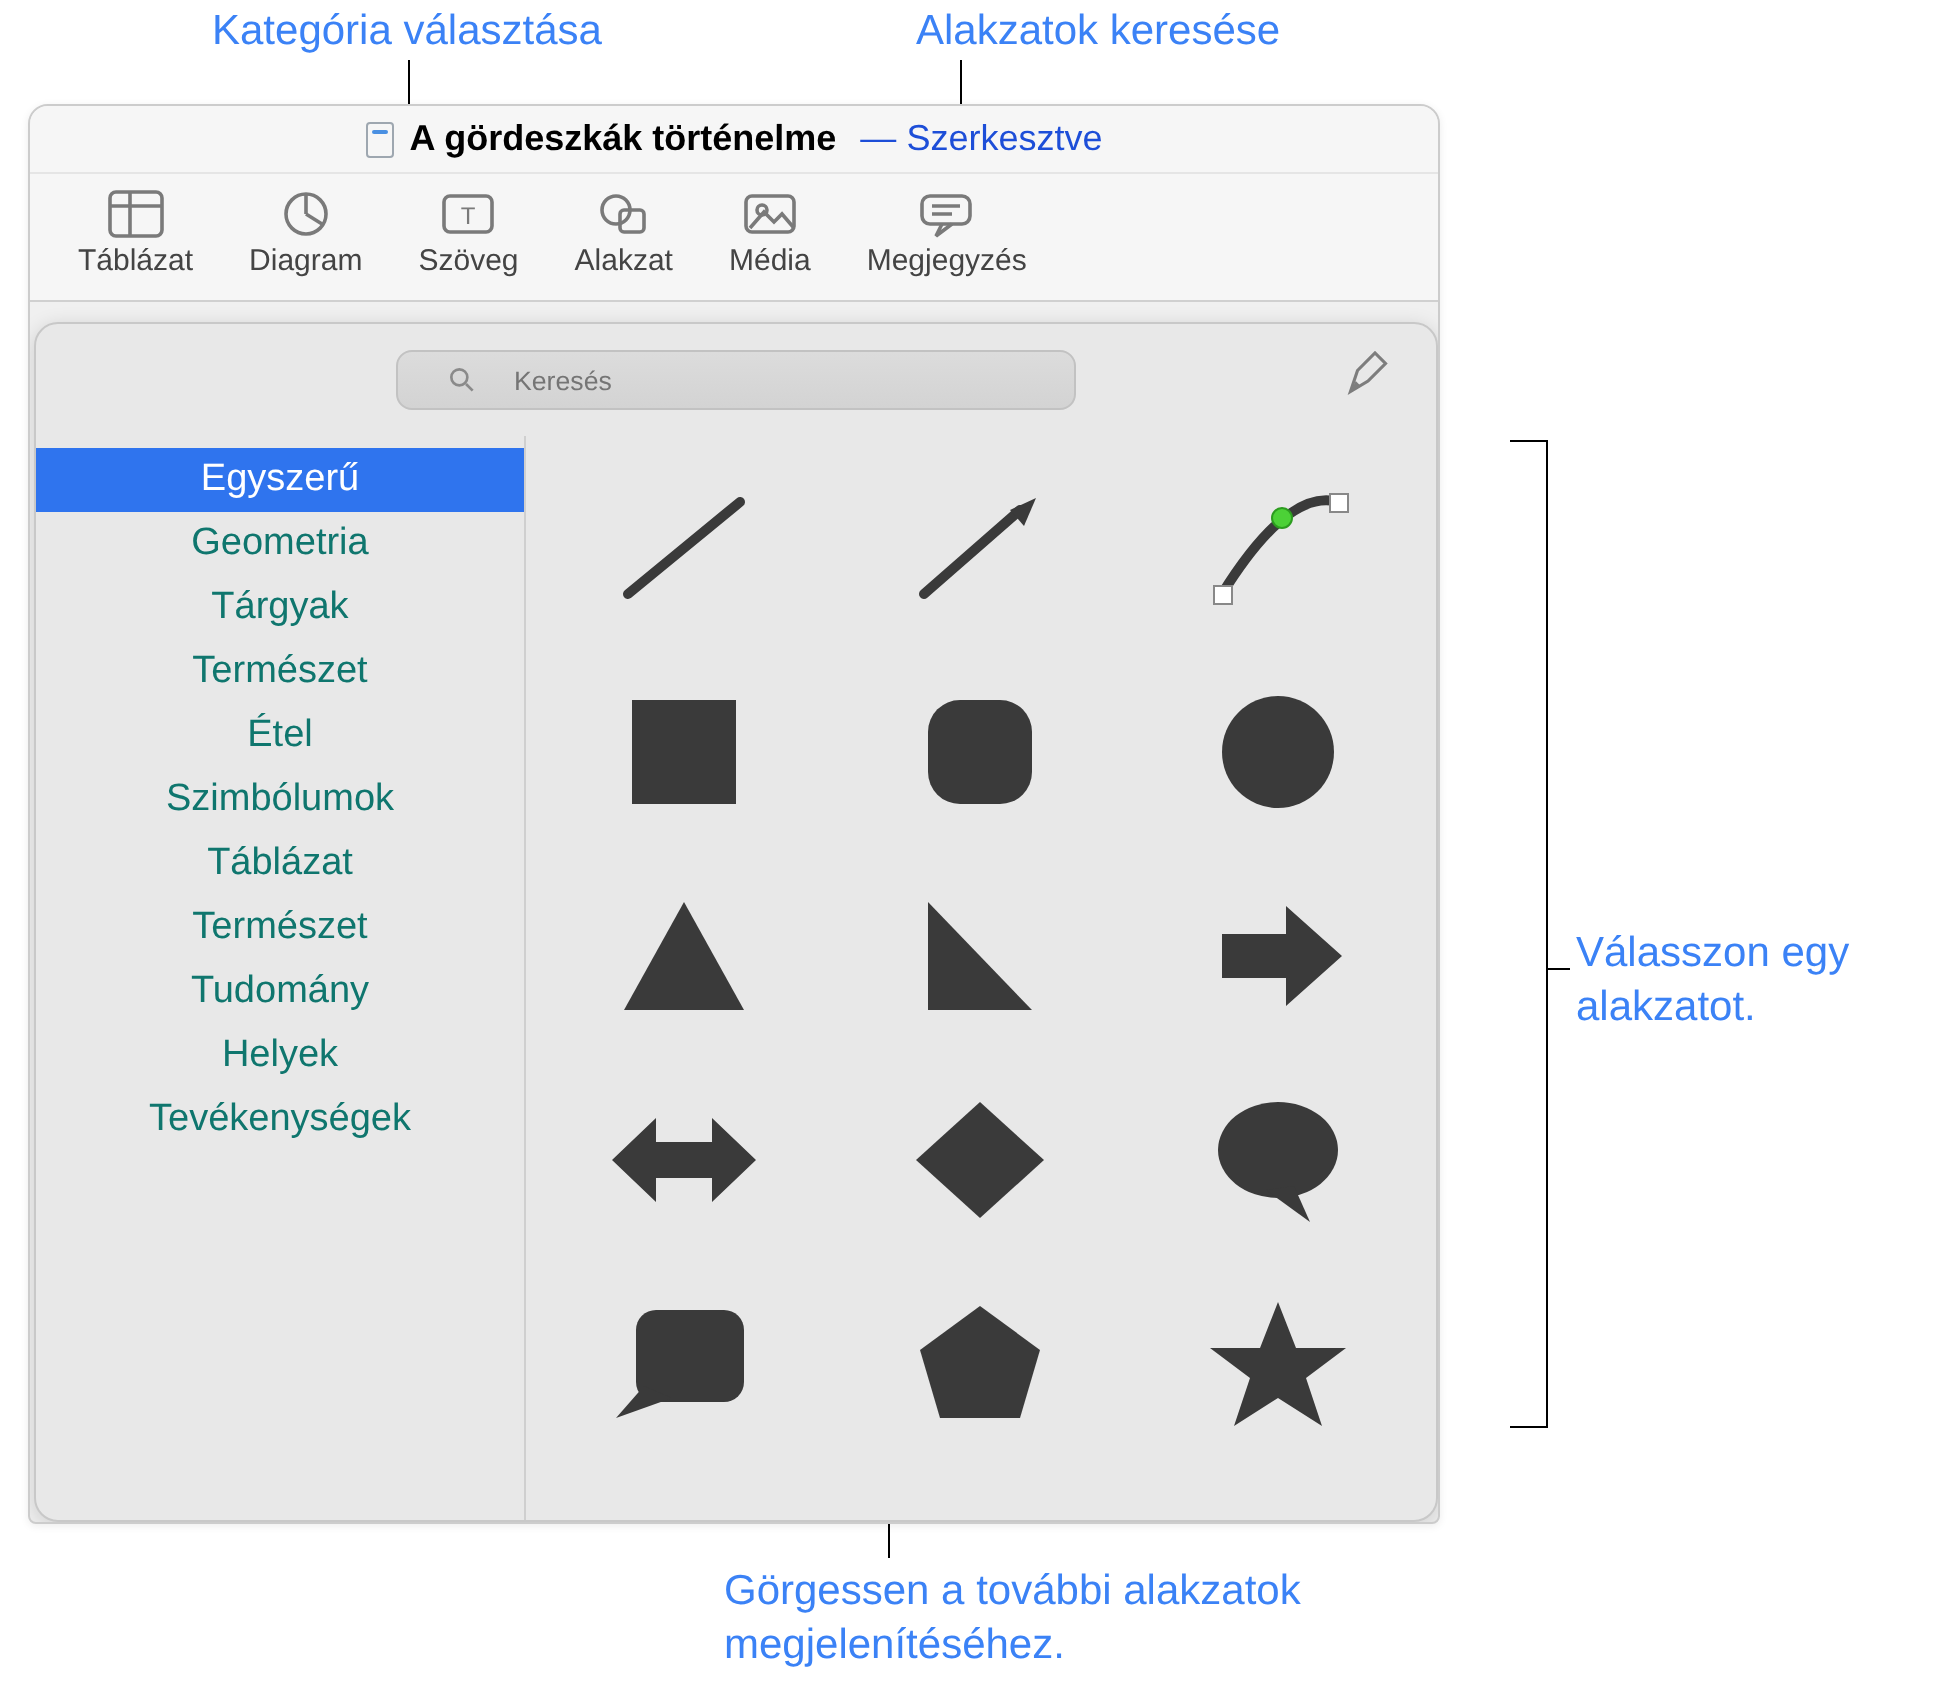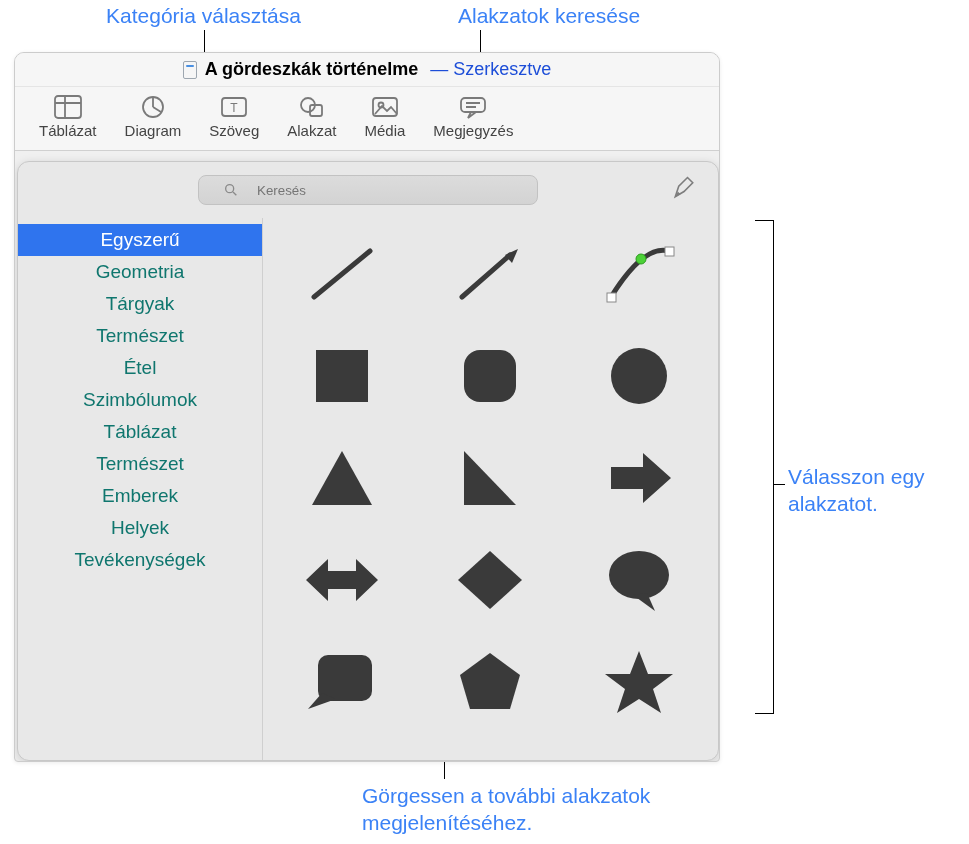--- a/index.html
+++ b/index.html
@@ -229,21 +229,21 @@
     <div class="popover-body">
       <div class="sidebar" id="sidebar">
           <div class="sidebar-item selected">Egyszerű</div>
           <div class="sidebar-item">Geometria</div>
           <div class="sidebar-item">Tárgyak</div>
           <div class="sidebar-item">Természet</div>
           <div class="sidebar-item">Étel</div>
           <div class="sidebar-item">Szimbólumok</div>
           <div class="sidebar-item">Táblázat</div>
           <div class="sidebar-item">Természet</div>
-          <div class="sidebar-item">Emberek</div>
+          <div class="sidebar-item">Tudomány</div>
           <div class="sidebar-item">Helyek</div>
           <div class="sidebar-item">Tevékenységek</div>
         </div>
       <div class="shapes-area">
         <div class="shapes-grid" id="shapes-grid">
             <div class="shape-cell">
               <svg width="80" height="70" viewBox="0 0 80 70">
                 <line x1="12" y1="58" x2="68" y2="12" class="darkstroke"></line>
               </svg>
             </div>

